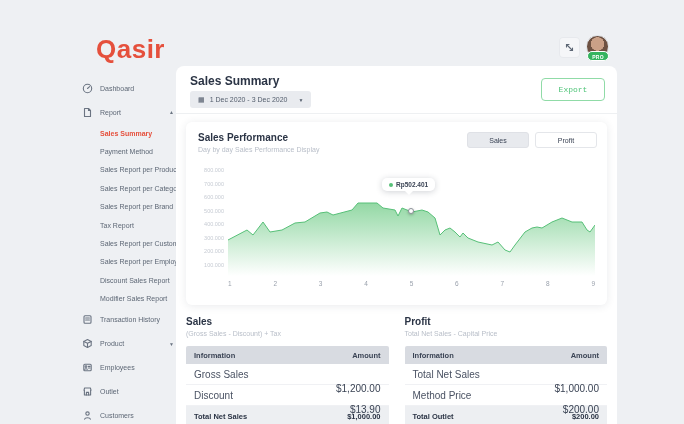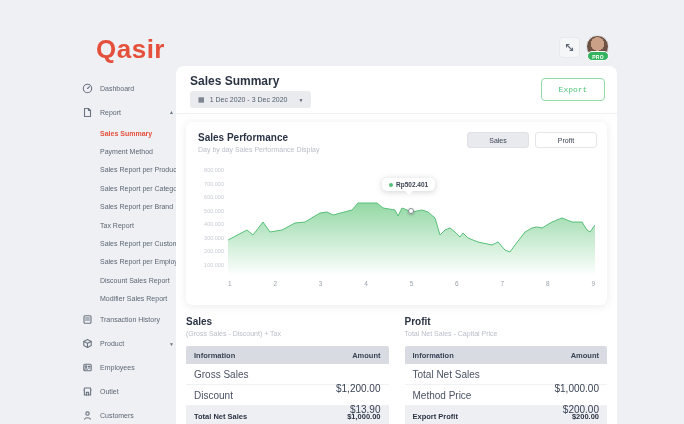--- a/index.html
+++ b/index.html
@@ -297,20 +297,20 @@
         </div>
         <div class="trow tdata">
           <span>Total Net Sales</span>
           <span class="amt">$1,000.00</span>
         </div>
         <div class="trow tdata">
           <span>Method Price</span>
           <span class="amt">$200.00</span>
         </div>
         <div class="trow ttotal">
-          <span>Export Profit</span>
+          <span>Total Outlet</span>
           <span>$200.00</span>
         </div>
       </div>
 
     </div>
   </div>
 </div>
 
 </body></html>

